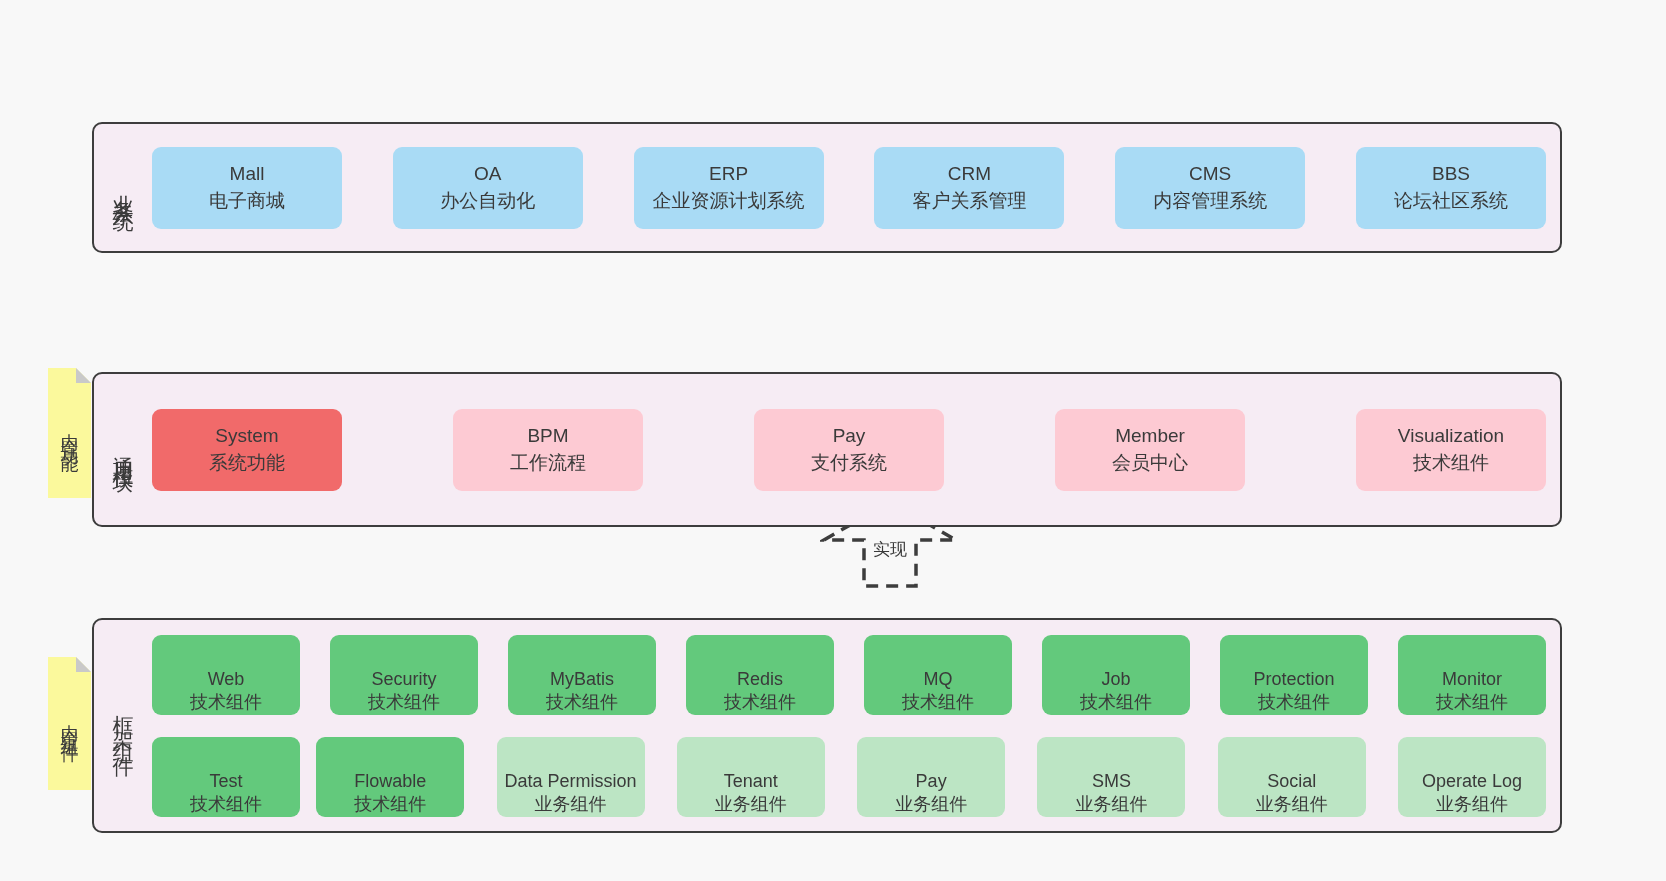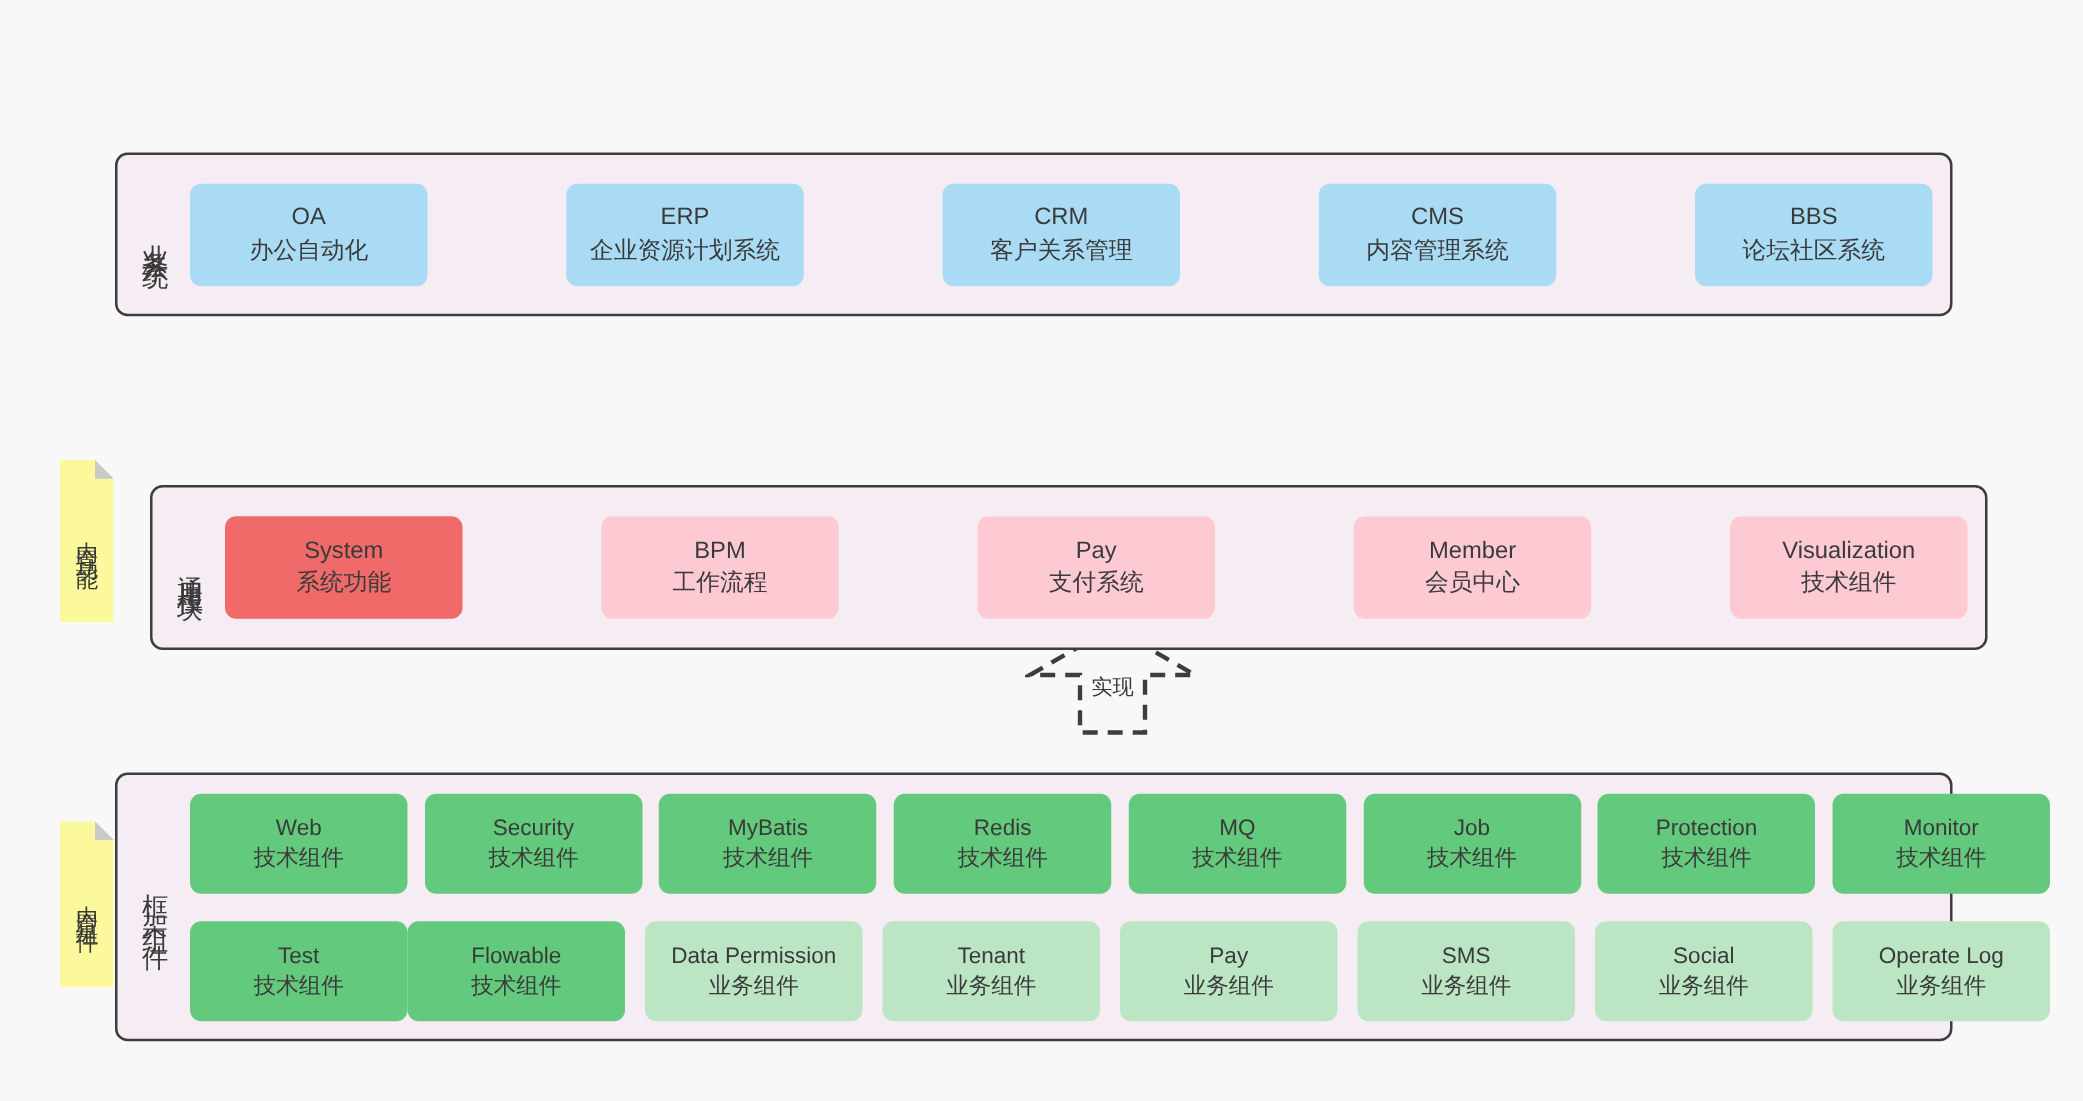--- a/index.html
+++ b/index.html
@@ -23,21 +23,21 @@
     width: 1470px;
     background: var(--container_bg, #f6ecf4);
     border: 2px solid var(--container_border, #3d3d3d);
     border-radius: 10px;
     box-sizing: border-box;
     display: flex;
     align-items: stretch;
     z-index: 1;
   }
   #layer-business   { top: 122px; height: 131px; }
-  #layer-modules    { top: 388px; height: 132px; margin-left: 28px; }
+  #layer-modules    { top: 372px; height: 155px; }
   #layer-components { top: 618px; height: 215px; }
 
   .layer-label {
     width: 58px;
     display: flex;
     align-items: center;
     justify-content: center;
     writing-mode: vertical-rl;
     font-size: 21px;
     letter-spacing: 5px;
@@ -64,21 +64,21 @@
     display: flex;
     flex-direction: column;
     align-items: center;
     justify-content: center;
     text-align: center;
     font-size: 19px;
     line-height: 1.38;
     color: var(--box_text, #3a3a3a);
   }
   #layer-business .box, #layer-modules .box { width: 190px; height: 82px; }
-  #layer-components .box { width: 174px; height: 80px; font-size: 18px; line-height: 1.3; }
+  #layer-components .box { width: 148px; height: 80px; font-size: 18px; line-height: 1.3; justify-content: flex-end; }
 
   .c-blue        { background: var(--blue, #a9dbf5); }
   .c-red         { background: var(--red, #f16a6a); }
   .c-pink        { background: var(--pink, #fdcad3); }
   .c-green       { background: var(--green, #63c97c); }
   .c-light_green { background: var(--light_green, #bce5c4); margin-left: 16px; }
 
   
   .sticky {
     position: absolute;
@@ -135,20 +135,24 @@
 </head>
 <body>
 
 <div class="canvas">
 
   <section class="layer" id="layer-business">
     <div class="layer-label">业务系统</div>
     <div class="rows">
         <div class="box-row">
           <div class="box c-blue">
+            <div class="box-name">Mall</div>
+            <div class="box-desc">电子商城</div>
+          </div>
+          <div class="box c-blue">
             <div class="box-name">OA</div>
             <div class="box-desc">办公自动化</div>
           </div>
           <div class="box c-blue">
             <div class="box-name">ERP</div>
             <div class="box-desc">企业资源计划系统</div>
           </div>
           <div class="box c-blue">
             <div class="box-name">CRM</div>
             <div class="box-desc">客户关系管理</div>

